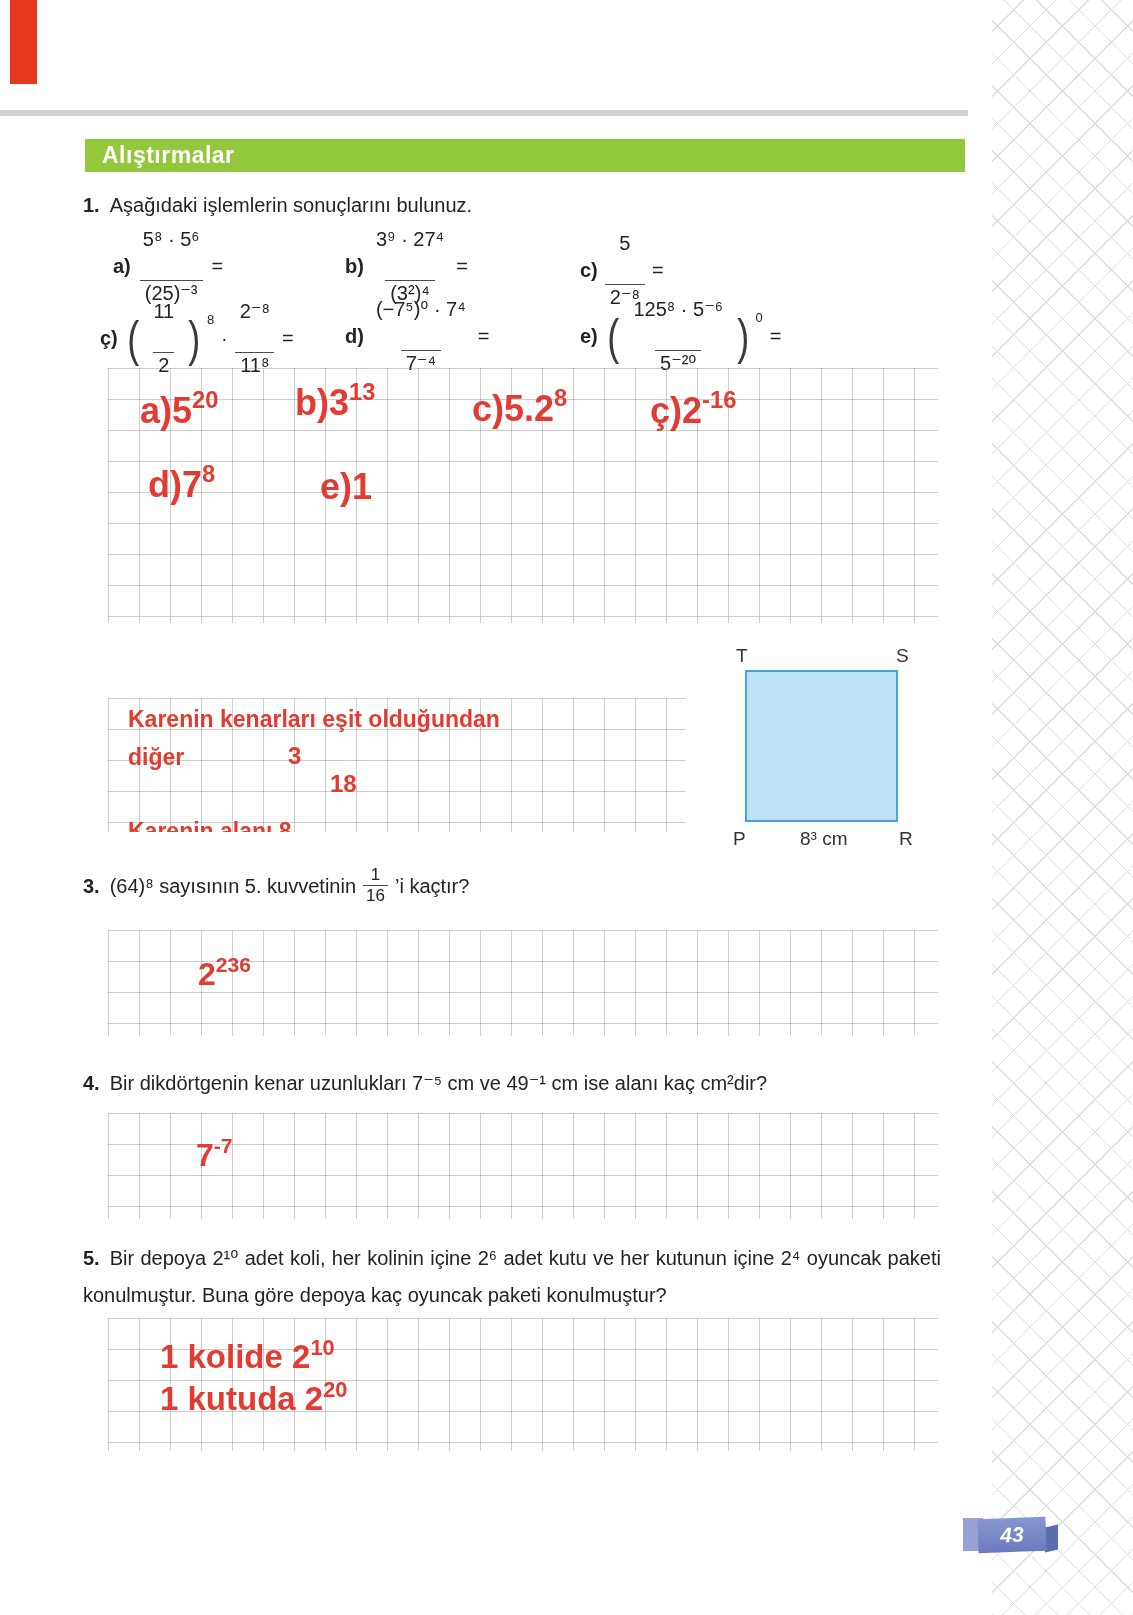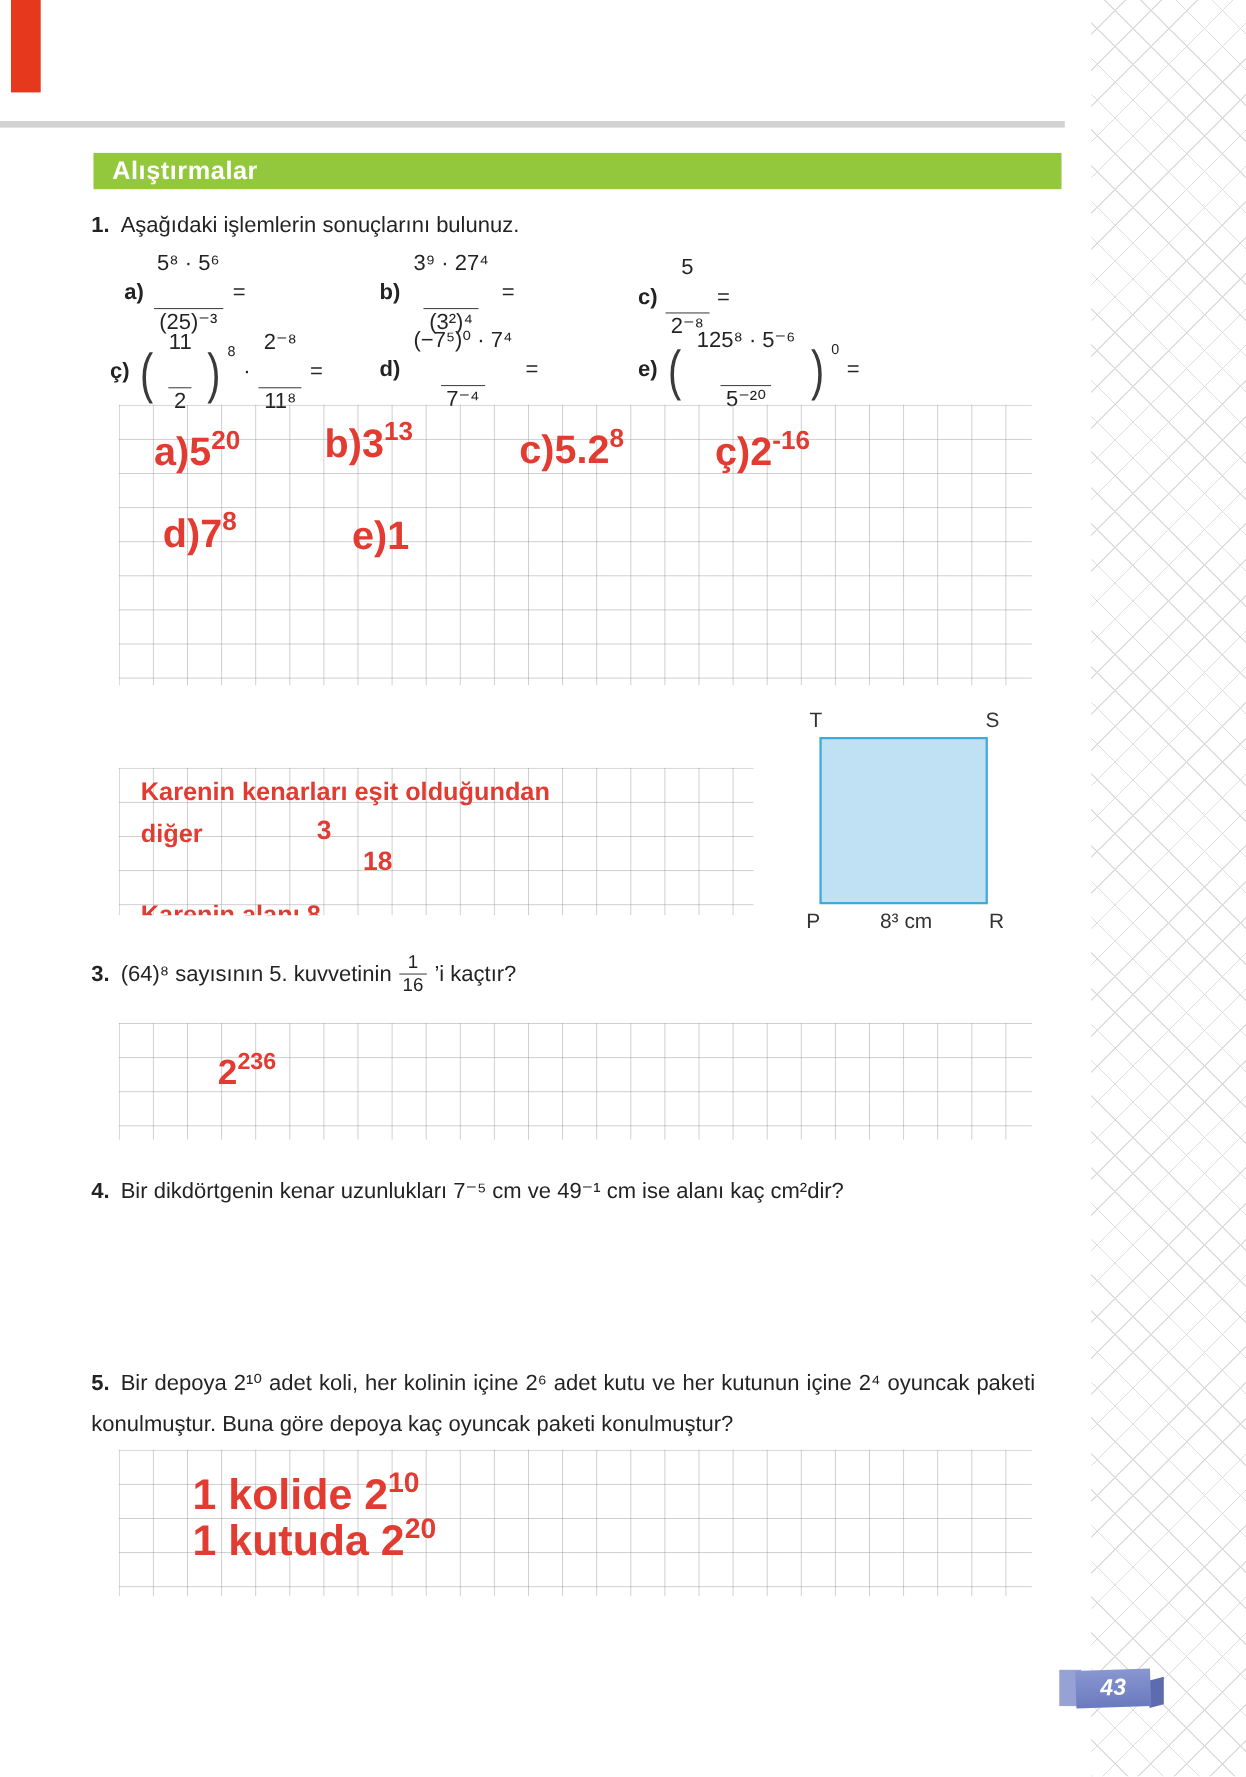--- a/index.html
+++ b/index.html
@@ -42,21 +42,21 @@
   .inline-frac .den{border-top:1.5px solid #4a4a4a;line-height:1.1;padding:1px 3px 0;}
 
   
   .gridbox{position:absolute;overflow:hidden;
     background-image:
       linear-gradient(var(--grid-line) 1px,transparent 1px),
       linear-gradient(90deg,var(--grid-line) 1px,transparent 1px);
     background-size:31px 31px;}
   .red{position:absolute;color:var(--answer-red);font-weight:bold;white-space:nowrap;}
   .red .sup{font-size:.66em;position:relative;top:-.62em;letter-spacing:0;}
-  .sz36{font-size:36px;} .sz40{font-size:32px;} .sz27{font-size:23px;} .sz33{font-size:39px;margin-left:15px;}
+  .sz36{font-size:36px;} .sz40{font-size:32px;} .sz27{font-size:23px;} .sz33{font-size:33px;}
   .overlay{position:absolute;color:var(--answer-red);font-weight:bold;}
 
   
   .square{position:absolute;left:745px;top:670px;width:153px;height:152px;
     background:var(--square-fill);border:2px solid var(--square-border);}
   .sqlabel{position:absolute;font-size:19px;color:#333;}
 
   
   .ribbon{position:absolute;left:963px;top:1514px;width:100px;height:44px;}
   .ribbon-back{position:absolute;left:0;top:4px;width:20px;height:33px;background:#96a1d4;}
@@ -184,20 +184,23 @@
   </div>
 
   <div class="gridbox" style="left:108px;top:930px;width:830px;height:106px;">
     <span class="red sz40" style="left:90px;top:26px;"><span>2</span><span class="sup">236</span></span>
   </div>
 
   <div class="question" style="left:83px;top:1068px;width:860px;">
     <span class="qnum">4.</span><span>Bir dikdörtgenin kenar uzunlukları 7⁻⁵ cm ve 49⁻¹ cm ise alanı kaç cm²dir?</span>
   </div>
 
+  <div class="gridbox" style="left:108px;top:1113px;width:830px;height:106px;">
+    <span class="red sz40" style="left:88px;top:24px;"><span>7</span><span class="sup">-7</span></span>
+  </div>
 
   <div class="question" style="left:83px;top:1240px;width:858px;text-align:justify;line-height:1.85;">
     <span class="qnum">5.</span><span>Bir depoya 2¹⁰ adet koli, her kolinin içine 2⁶ adet kutu ve her kutunun içine 2⁴ oyuncak paketi konulmuştur. Buna göre depoya kaç oyuncak paketi konulmuştur?</span>
   </div>
 
   <div class="gridbox" style="left:108px;top:1318px;width:830px;height:133px;">
     <span class="red sz33" style="left:52px;top:20px;"><span>1 kolide 2</span><span class="sup">10</span></span>
     <span class="red sz33" style="left:52px;top:62px;"><span>1 kutuda 2</span><span class="sup">20</span></span>
   </div>
 

